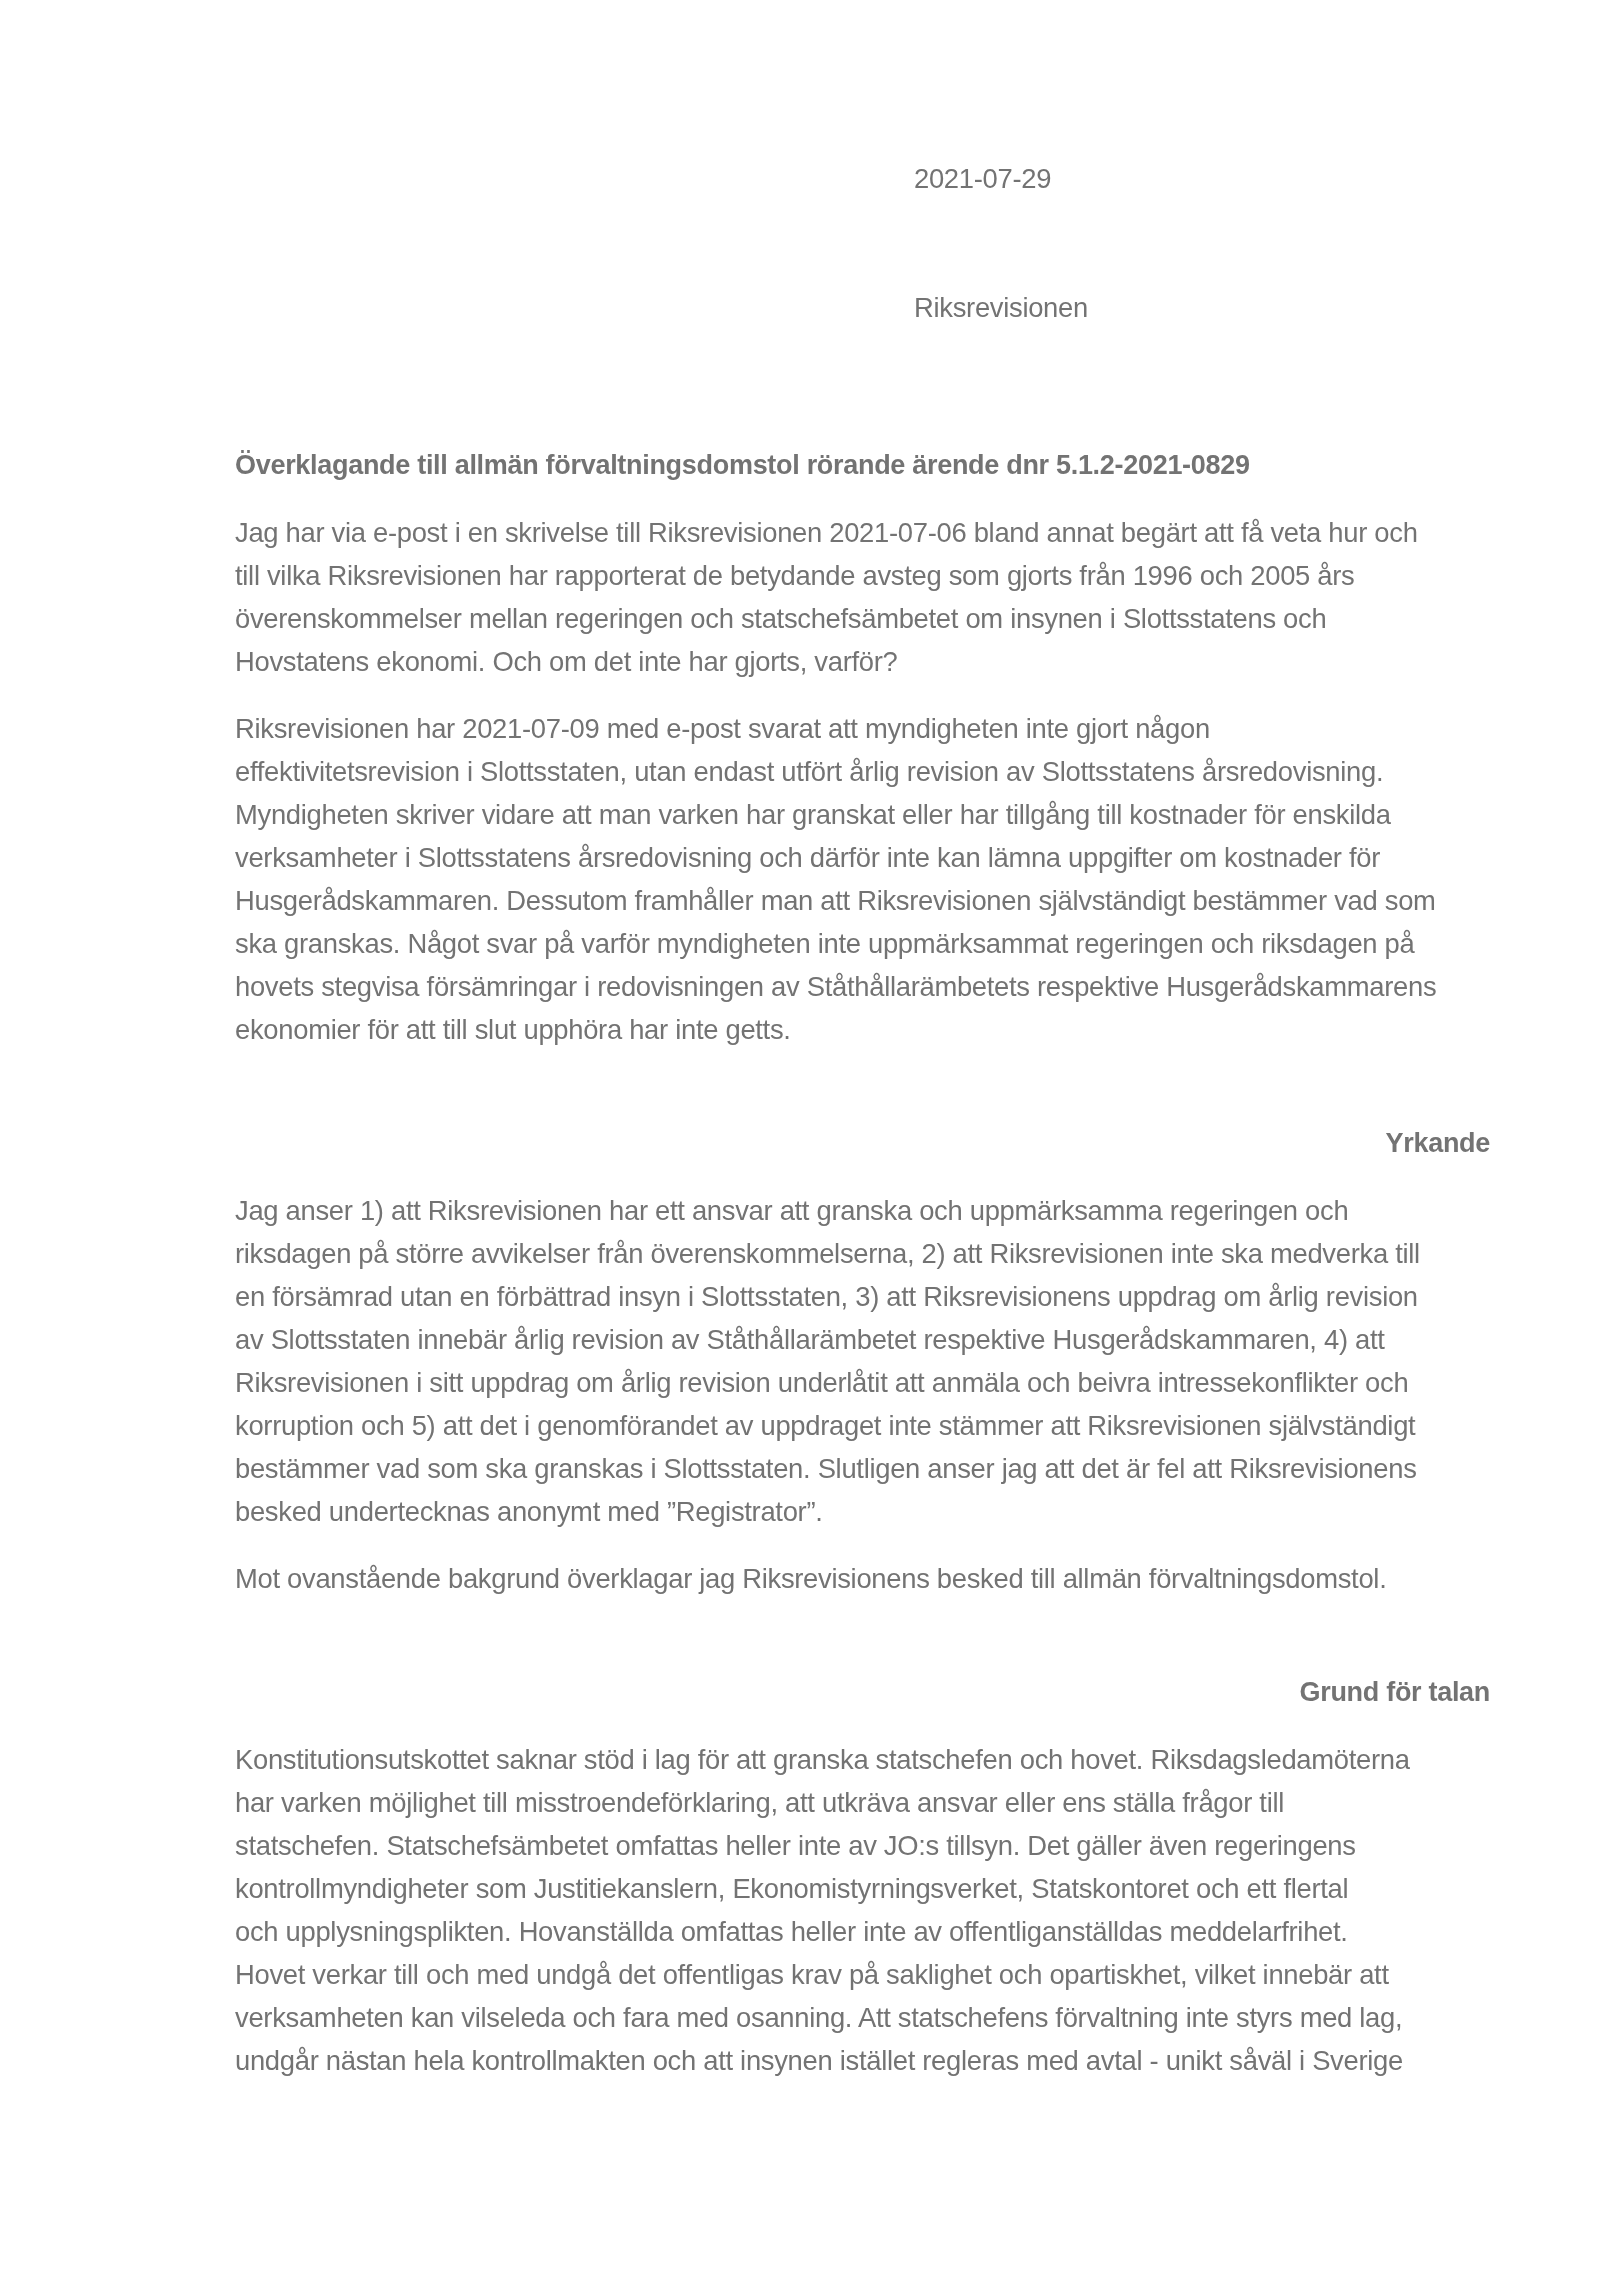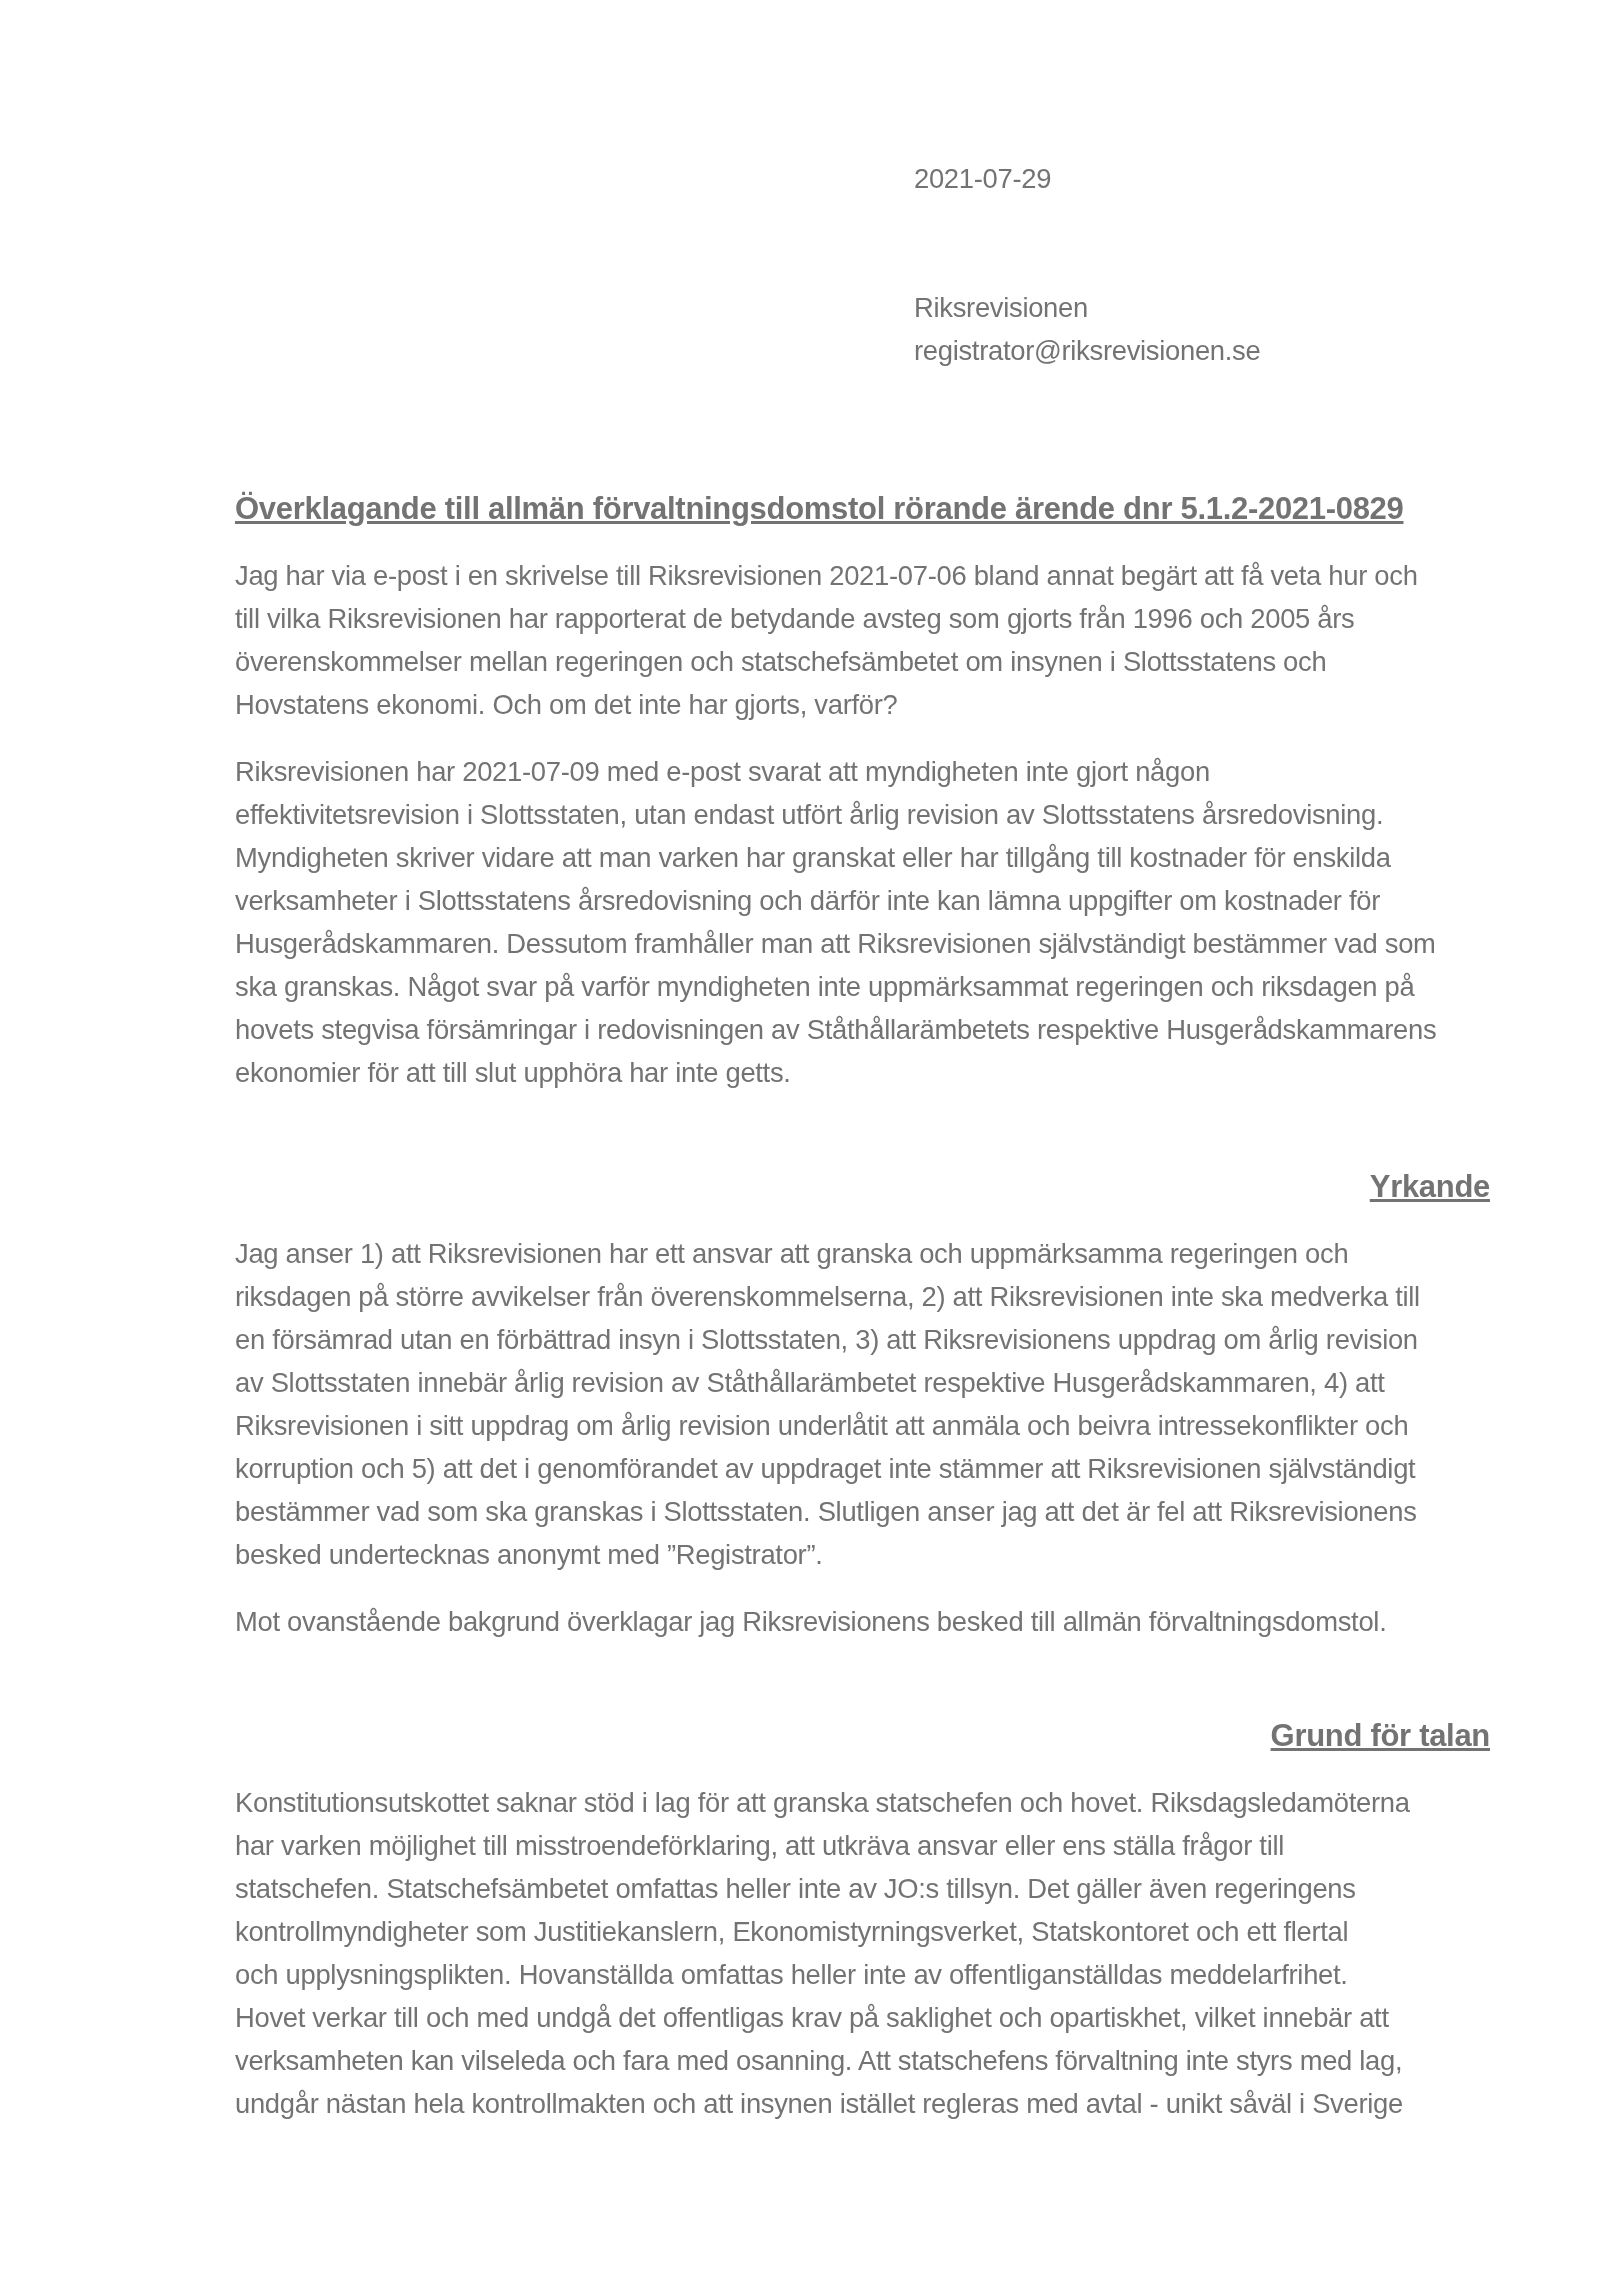--- a/index.html
+++ b/index.html
@@ -30,23 +30,22 @@
   }
   .address {
     margin-left: 679px;
   }
   .date-line {
     margin-bottom: 86px;
   }
   .heading {
     font-weight: 700;
     margin: 0;
-    font-size: 31px;
+    font-size: 27px;
     line-height: 43px;
-    text-decoration: underline;
   }
   .heading-first {
     margin-top: 115px;
   }
   .heading-spaced {
     margin-top: 71px;
     text-align: right;
   }
   .para {
     margin-top: 24px;
@@ -54,21 +53,20 @@
 </style>
 </head>
 <body>
 
 <div class="page">
   <div class="content">
 
     <div class="address">
       <div class="line date-line">2021-07-29</div>
       <div class="line">Riksrevisionen</div>
-      <div class="line">registrator@riksrevisionen.se</div>
     </div>
 
     <div class="heading heading-first line">Överklagande till allmän förvaltningsdomstol rörande ärende dnr 5.1.2-2021-0829</div>
 
     <div class="para">
         <div class="line">Jag har via e-post i en skrivelse till Riksrevisionen 2021-07-06 bland annat begärt att få veta hur och</div>
         <div class="line">till vilka Riksrevisionen har rapporterat de betydande avsteg som gjorts från 1996 och 2005 års</div>
         <div class="line">överenskommelser mellan regeringen och statschefsämbetet om insynen i Slottsstatens och</div>
         <div class="line">Hovstatens ekonomi. Och om det inte har gjorts, varför?</div>
       </div>

